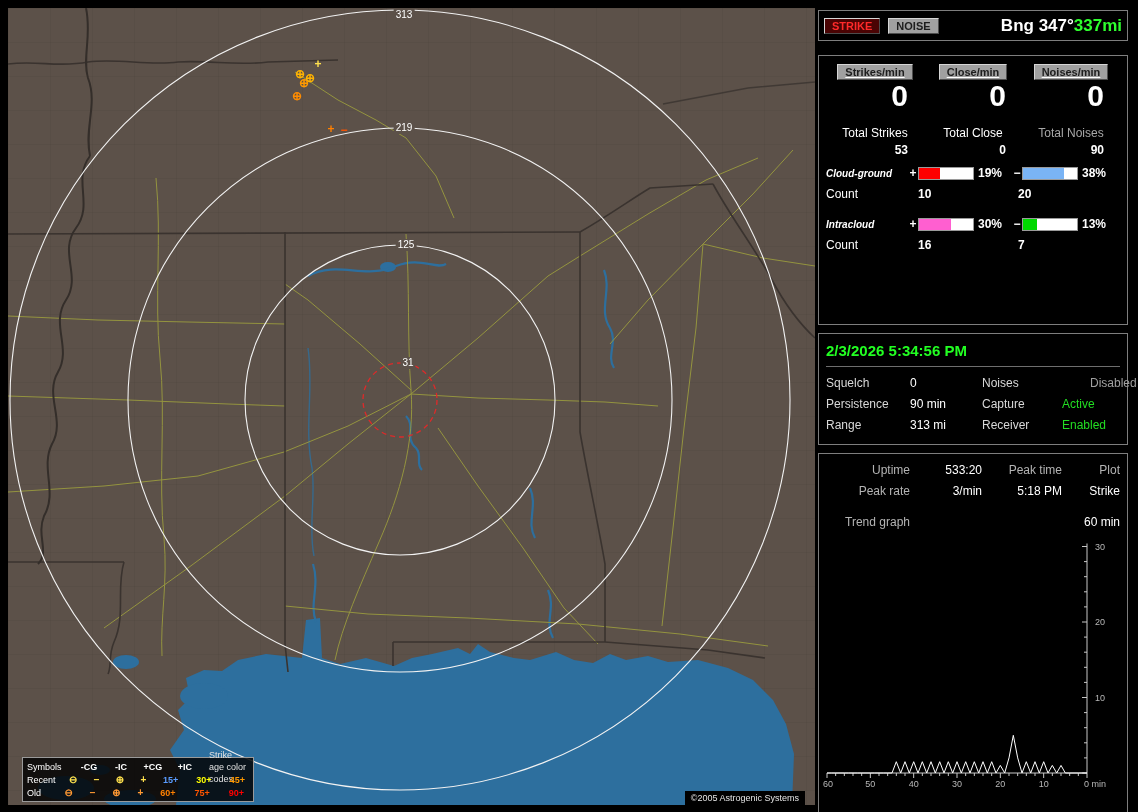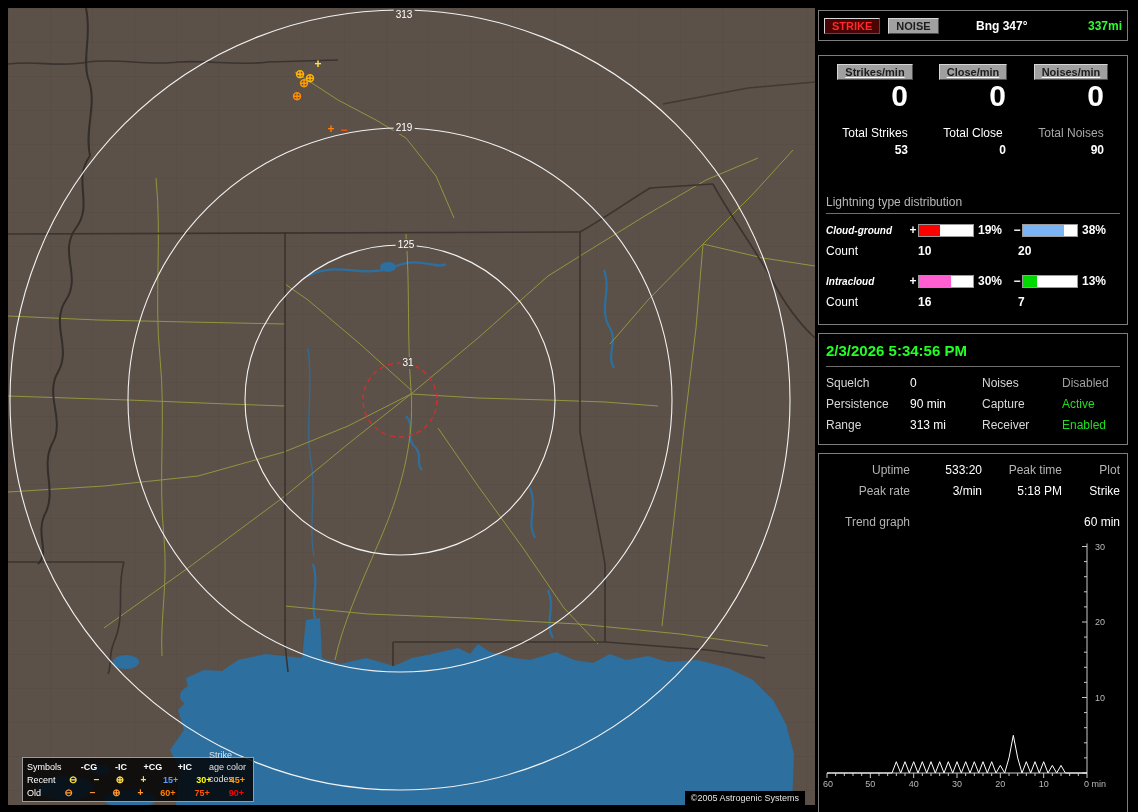--- a/index.html
+++ b/index.html
@@ -25,21 +25,21 @@
   .lglyph{font-size:10px;}
   
   .pbox{position:absolute;left:818px;width:310px;background:#000;border:1px solid #7e7e7e;box-sizing:border-box;font-size:12px;}
   .box1{top:10px;height:31px;display:flex;align-items:center;padding:0 5px;gap:8px;}
   .box2{top:55px;height:270px;padding:0 7px;}
   .box3{top:333px;height:112px;padding:0 7px;}
   .box4{top:453px;height:424px;padding:0 7px;position:relative;text-align:right;}
   .chip{background:#a0a0a0;color:#1d1d1d;padding:1px 7px;font-size:11px;font-weight:bold;
         border:1px solid #d6d6d6;border-right-color:#4d4d4d;border-bottom-color:#4d4d4d;cursor:pointer;}
   .chip.strike-mode{background:#4a0404;color:#ff2a2a;}
-  .bng{margin-left:auto;width:146px;display:flex;justify-content:space-between;align-items:center;font-size:12px;font-weight:bold;}
+  .bng{margin-left:auto;width:146px;display:flex;justify-content:flex-end;align-items:center;font-size:17px;font-weight:bold;}
   .bng .rng{color:#2eff2e;}
   .col3{display:grid;grid-template-columns:repeat(3,1fr);align-items:center;}
   .rate-chips{margin-top:9px;}
   .rate-chips .cell{text-align:center;text-decoration:underline;}
   .zeros{margin-top:2px;}
   .zeros .cell{text-align:right;padding-right:16px;font-size:30px;font-weight:bold;line-height:30px;}
   .tot-labels{margin-top:15px;}
   .tot-labels .cell{text-align:center;font-size:12px;}
   .tot-values{margin-top:3px;}
   .tot-values .cell{text-align:right;padding-right:16px;font-size:12px;font-weight:bold;}
@@ -215,21 +215,20 @@
     <div class="cell" style="color: rgb(255, 255, 255);">Total Strikes</div>
     <div class="cell" style="color: rgb(255, 255, 255);">Total Close</div>
     <div class="cell" style="color: rgb(168, 168, 168);">Total Noises</div>
   </div>
   <div class="col3 tot-values">
     <div class="cell">53</div>
     <div class="cell">0</div>
     <div class="cell">90</div>
   </div>
 
-  <div class="dist-title">Lightning type distribution</div>
 
   <div class="dist-row">
     <span class="dl">Cloud-ground</span>
     <span class="dsign">+</span>
     <span class="dbar">
         <span class="dfill" style="background: rgb(255, 0, 0); width: 38%;"></span>
       </span>
     <span class="dpct">19%</span>
     <span class="dsign">−</span>
     <span class="dbar">
@@ -263,21 +262,21 @@
   </div>
 </div>
 
 <div class="pbox box3">
   <div class="datetime">2/3/2026 5:34:56 PM</div>
   <div class="sep"></div>
   <div class="grid4">
     <span class="lbl">Squelch</span>
     <span class="val">0</span>
     <span class="lbl">Noises</span>
-    <span class="val" style="color: rgb(160, 160, 160);">Disabled</span>
+    <span class="val" style="color: rgb(160, 160, 160); margin-left: 28px;">Disabled</span>
 
     <span class="lbl">Persistence</span>
     <span class="val">90 min</span>
     <span class="lbl">Capture</span>
     <span class="val" style="color: rgb(34, 221, 34);">Active</span>
 
     <span class="lbl">Range</span>
     <span class="val">313 mi</span>
     <span class="lbl">Receiver</span>
     <span class="val" style="color: rgb(34, 221, 34);">Enabled</span>

